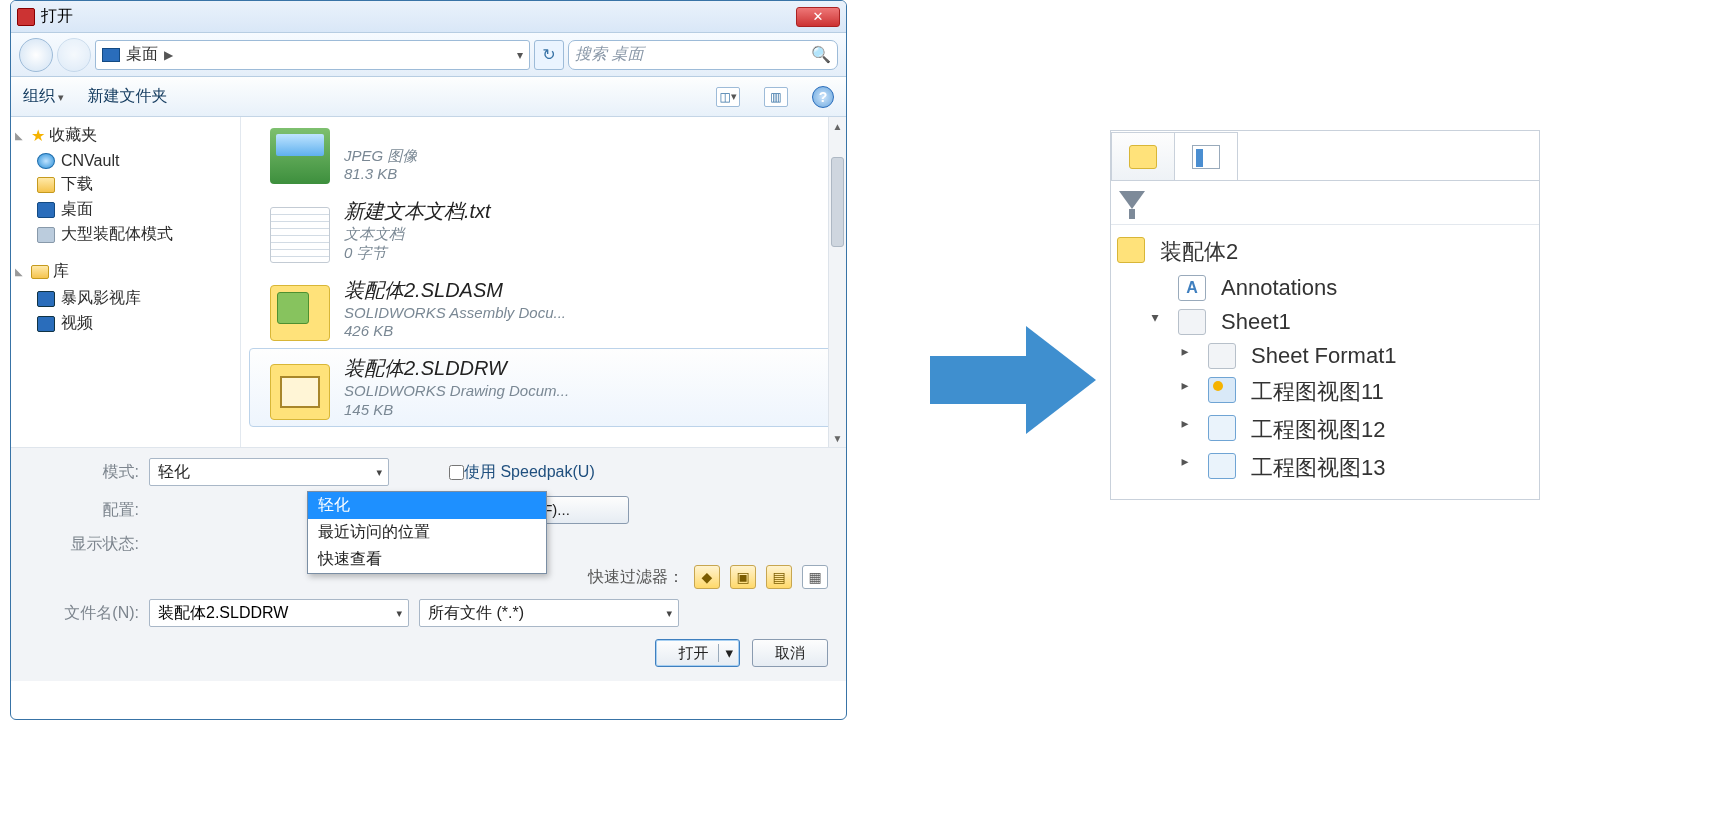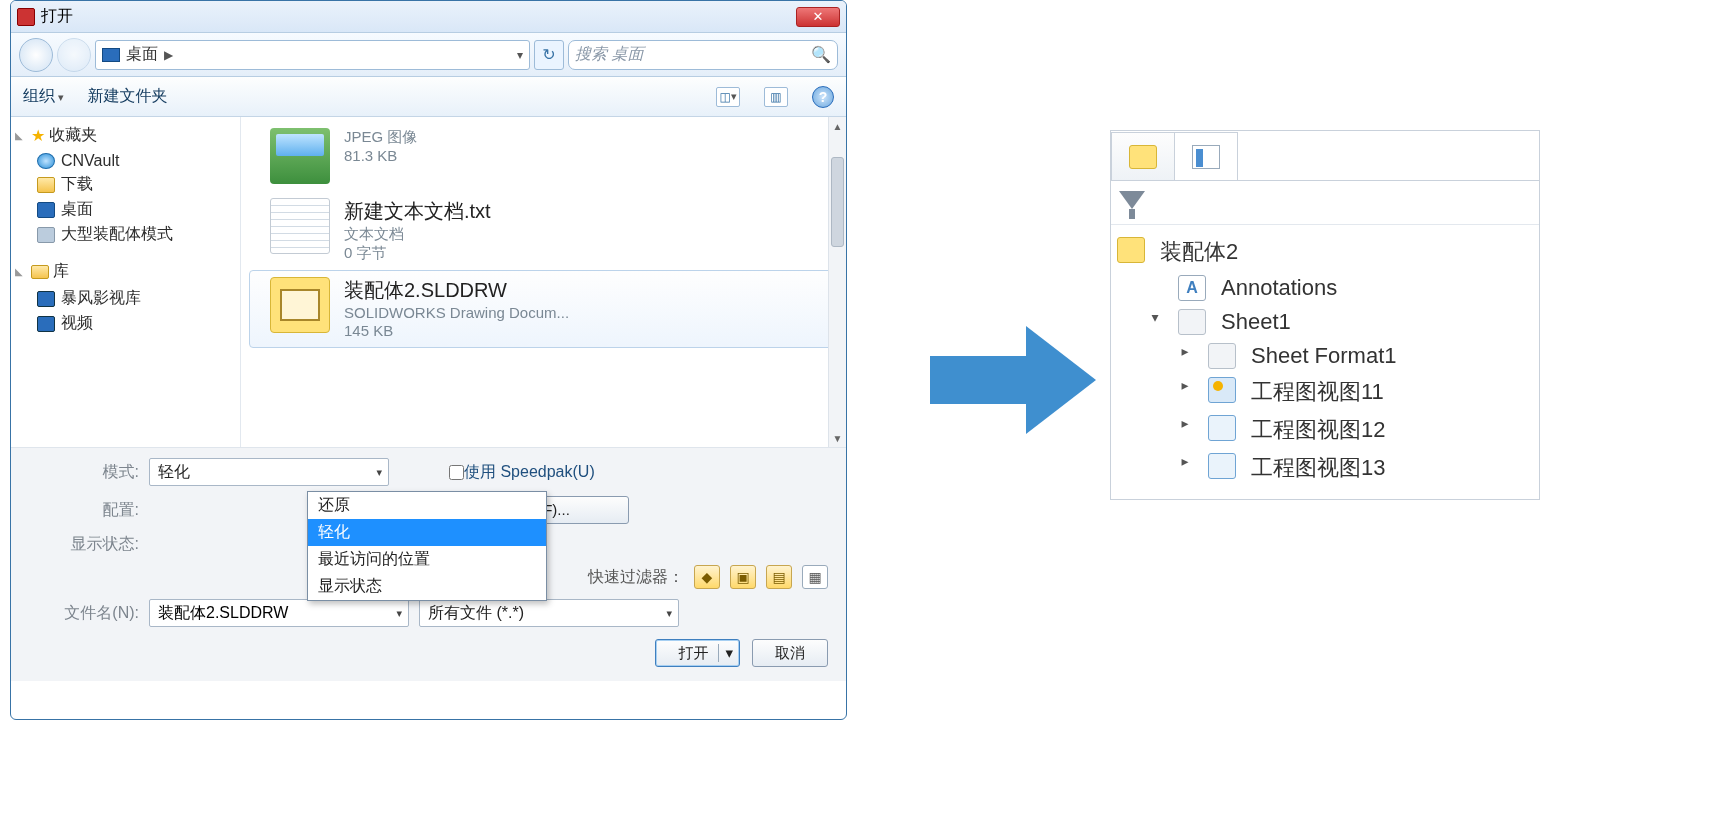--- a/index.html
+++ b/index.html
@@ -37,21 +37,21 @@
   .folder-ico{width:18px;height:14px;background:linear-gradient(#ffe9a8,#f5c44e);border:1px solid #c59a1e;border-radius:2px;display:inline-block;}
   .side-item{display:flex;align-items:center;gap:6px;padding:2px 0 2px 22px;color:#2d2d2d;}
   .ic{width:18px;height:16px;display:inline-block;border-radius:2px;}
   .ic.globe{background:radial-gradient(#bfe3ff,#2a8fd8);border:1px solid #1b6bab;border-radius:50%;}
   .ic.dl{background:linear-gradient(#ffe9a8,#f5c44e);border:1px solid #c59a1e;}
   .ic.desk{background:#2a6dbb;border:1px solid #134a83;}
   .ic.recent{background:#bcd;border:1px solid #89a;}
   .ic.vid{background:#2a6dbb;border:1px solid #134;}
 
   .filelist{flex:1;position:relative;overflow:auto;padding:4px 0;}
-  .frow{display:flex;align-items:flex-start;gap:14px;padding:6px 20px;border:1px solid transparent;border-radius:4px;margin:0 8px;}
+  .frow{display:flex;align-items:flex-end;gap:14px;padding:6px 20px;border:1px solid transparent;border-radius:4px;margin:0 8px;font-style:italic;}
   .frow.sel{background:linear-gradient(#fefefe,#eef5fd);border:1px solid #bcd3ea;}
   .fname{font-size:20px;color:#222;}
   .fmeta{font-size:15px;color:#7a8894;line-height:1.25;}
   .fic{width:60px;height:56px;display:flex;align-items:center;justify-content:center;}
   .fic.img{background:linear-gradient(#7ec06f,#3d8f3d);border-radius:4px;position:relative;overflow:hidden;}
   .fic.img::after{content:"";position:absolute;inset:6px 6px auto 6px;height:22px;background:linear-gradient(#bfe4ff,#5fb0ee);border-radius:2px;}
   .fic.txt{border:1px solid #c3cbd4;border-radius:3px;background:repeating-linear-gradient(#fff,#fff 6px,#d2dbe4 6px,#d2dbe4 7px);}
   .fic.asm{background:#ffe27a;border:1px solid #d8b637;border-radius:4px;position:relative;}
   .fic.asm::after{content:"";position:absolute;left:6px;top:6px;width:30px;height:30px;background:#87c35e;border:1px solid #4e9030;border-radius:3px;}
   .fic.drw{background:#ffe27a;border:1px solid #d8b637;border-radius:4px;display:flex;align-items:center;justify-content:center;}
@@ -201,20 +201,28 @@
         </div>
       </div>
       <div class="frow">
         <div class="fic txt"></div>
         <div>
           <div class="fname">新建文本文档.txt</div>
           <div class="fmeta">文本文档</div>
           <div class="fmeta">0 字节</div>
         </div>
       </div>
+      <div class="frow">
+        <div class="fic asm"></div>
+        <div>
+          <div class="fname">装配体2.SLDASM</div>
+          <div class="fmeta">SOLIDWORKS Assembly Docu...</div>
+          <div class="fmeta">426 KB</div>
+        </div>
+      </div>
       <div class="frow sel">
         <div class="fic drw"></div>
         <div>
           <div class="fname">装配体2.SLDDRW</div>
           <div class="fmeta">SOLIDWORKS Drawing Docum...</div>
           <div class="fmeta">145 KB</div>
         </div>
       </div>
       <div class="vscroll">
         <div class="up">▲</div>
@@ -272,24 +280,23 @@
         <span class="sep"></span>
           <span>▾</span>
       </button>
       <button class="btn">
           <span>取消</span>
         </button>
     </div>
   </div>
 
   <div class="dropdown-open">
-    <div class="dd-item">还原</div>
     <div class="dd-item sel">轻化</div>
     <div class="dd-item">最近访问的位置</div>
-    <div class="dd-item">显示状态</div>
+    <div class="dd-item">快速查看</div>
   </div>
 </div>
 
 <div class="big-arrow">
   <div class="shaft"></div>
     <div class="head"></div>
 </div>
 
 <div class="tree-panel">
   <div class="tree-tabs">

